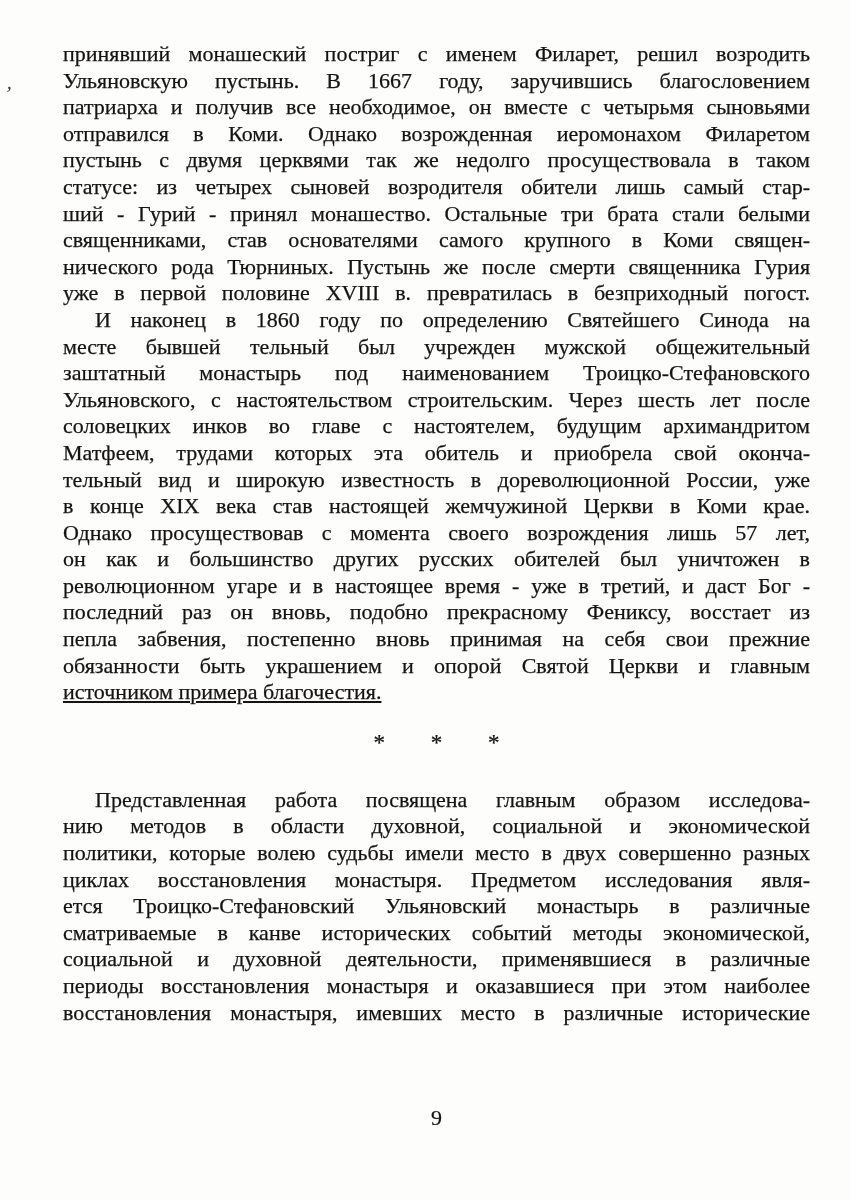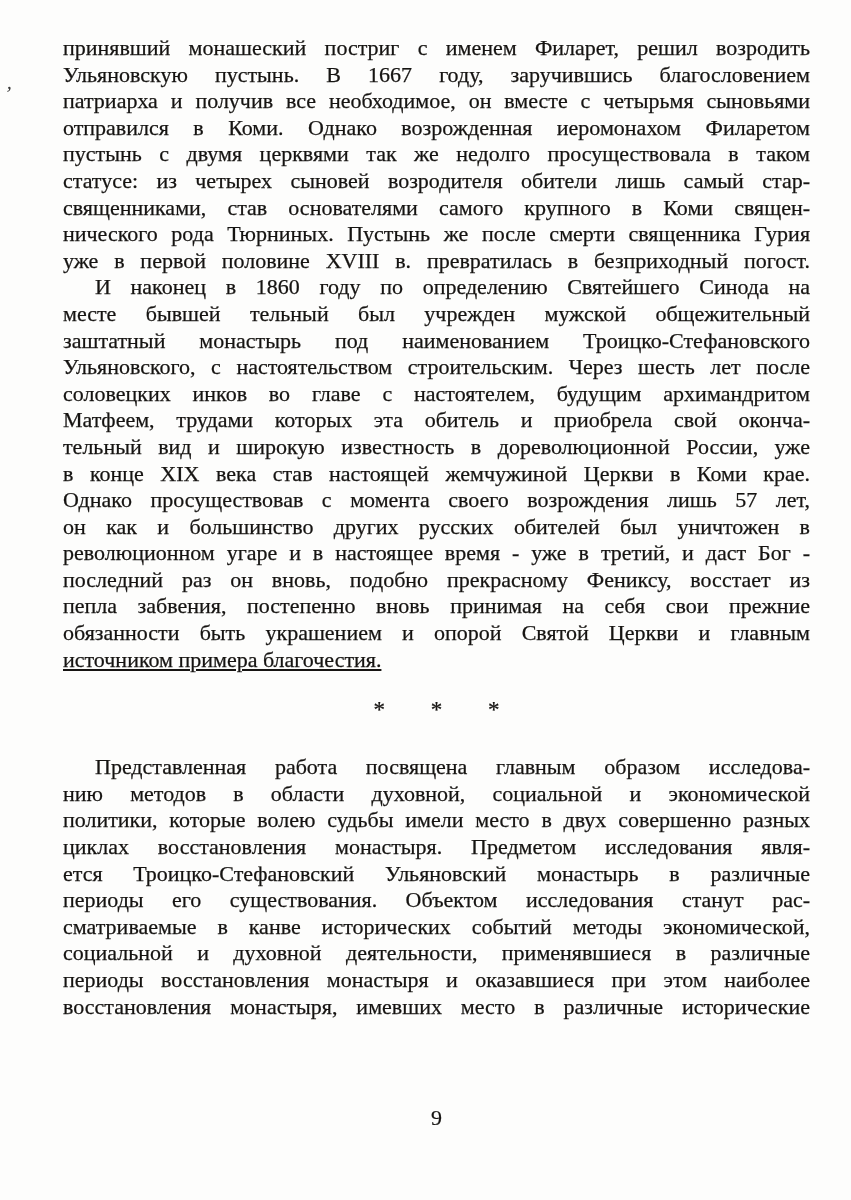--- a/index.html
+++ b/index.html
@@ -19,21 +19,21 @@
     position: absolute;
     left: 5px;
     top: 82px;
     font-size: 20px;
     color: #3a3a3a;
     transform: rotate(8deg);
   }
   .text-block {
     position: absolute;
     left: 63px;
-    top: 35px;
+    top: 41px;
     width: 747px;
     font-size: 22px;
     line-height: 26.6px;
     -webkit-text-stroke: 0.25px currentColor;
   }
   .paragraph { margin: 0; }
   .line {
     text-align: justify;
     text-align-last: justify;
     white-space: normal;
@@ -69,20 +69,21 @@
   <span class="margin-mark">’</span>
 
   <div class="text-block" id="text-block">
       <div class="paragraph">
         <div class="line">принявший монашеский постриг с именем Филарет, решил возродить</div>
         <div class="line">Ульяновскую пустынь. В 1667 году, заручившись благословением</div>
         <div class="line">патриарха и получив все необходимое, он вместе с четырьмя сыновьями</div>
         <div class="line">отправился в Коми. Однако возрожденная иеромонахом Филаретом</div>
         <div class="line">пустынь с двумя церквями так же недолго просуществовала в таком</div>
         <div class="line">статусе: из четырех сыновей возродителя обители лишь самый стар-</div>
+        <div class="line">ший - Гурий - принял монашество. Остальные три брата стали белыми</div>
         <div class="line">священниками, став основателями самого крупного в Коми священ-</div>
         <div class="line">нического рода Тюрниных. Пустынь же после смерти священника Гурия</div>
         <div class="line">уже в первой половине XVIII в. превратилась в безприходный погост.</div>
       </div>
       <div class="paragraph">
         <div class="line indent">И наконец в 1860 году по определению Святейшего Синода на</div>
         <div class="line">месте бывшей тельный был учрежден мужской общежительный</div>
         <div class="line">заштатный монастырь под наименованием Троицко-Стефановского</div>
         <div class="line">Ульяновского, с настоятельством строительским. Через шесть лет после</div>
         <div class="line">соловецких инков во главе с настоятелем, будущим архимандритом</div>
@@ -97,21 +98,20 @@
         <div class="line">обязанности быть украшением и опорой Святой Церкви и главным</div>
         <div class="line last-short">источником примера благочестия.</div>
       </div>
       <div class="separator">* * *</div>
       <div class="paragraph">
         <div class="line indent">Представленная работа посвящена главным образом исследова-</div>
         <div class="line">нию методов в области духовной, социальной и экономической</div>
         <div class="line">политики, которые волею судьбы имели место в двух совершенно разных</div>
         <div class="line">циклах восстановления монастыря. Предметом исследования явля-</div>
         <div class="line">ется Троицко-Стефановский Ульяновский монастырь в различные</div>
-        <div class="line">периоды его существования. Объектом исследования станут рас-</div>
         <div class="line">сматриваемые в канве исторических событий методы экономической,</div>
         <div class="line">социальной и духовной деятельности, применявшиеся в различные</div>
         <div class="line">периоды восстановления монастыря и оказавшиеся при этом наиболее</div>
         <div class="line">восстановления монастыря, имевших место в различные исторические</div>
       </div>
     </div>
 
   <div class="page-number">9</div>
 </div>
 

